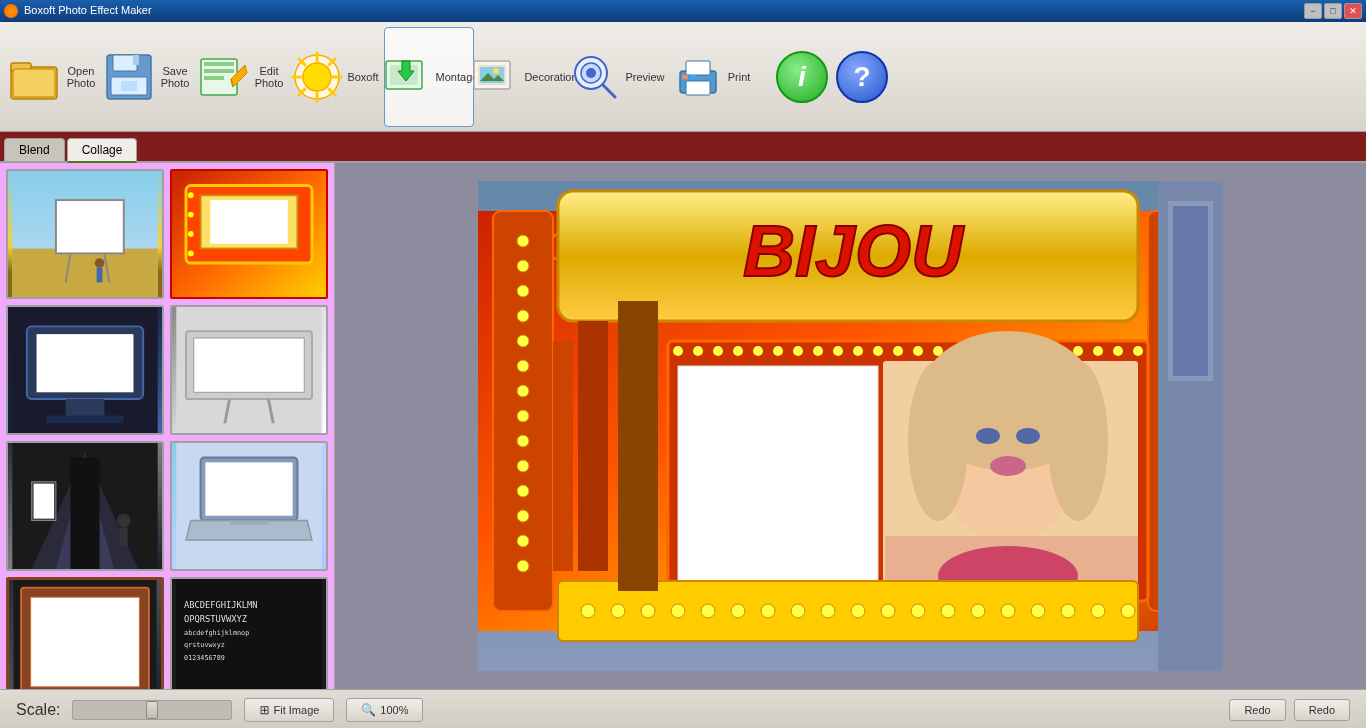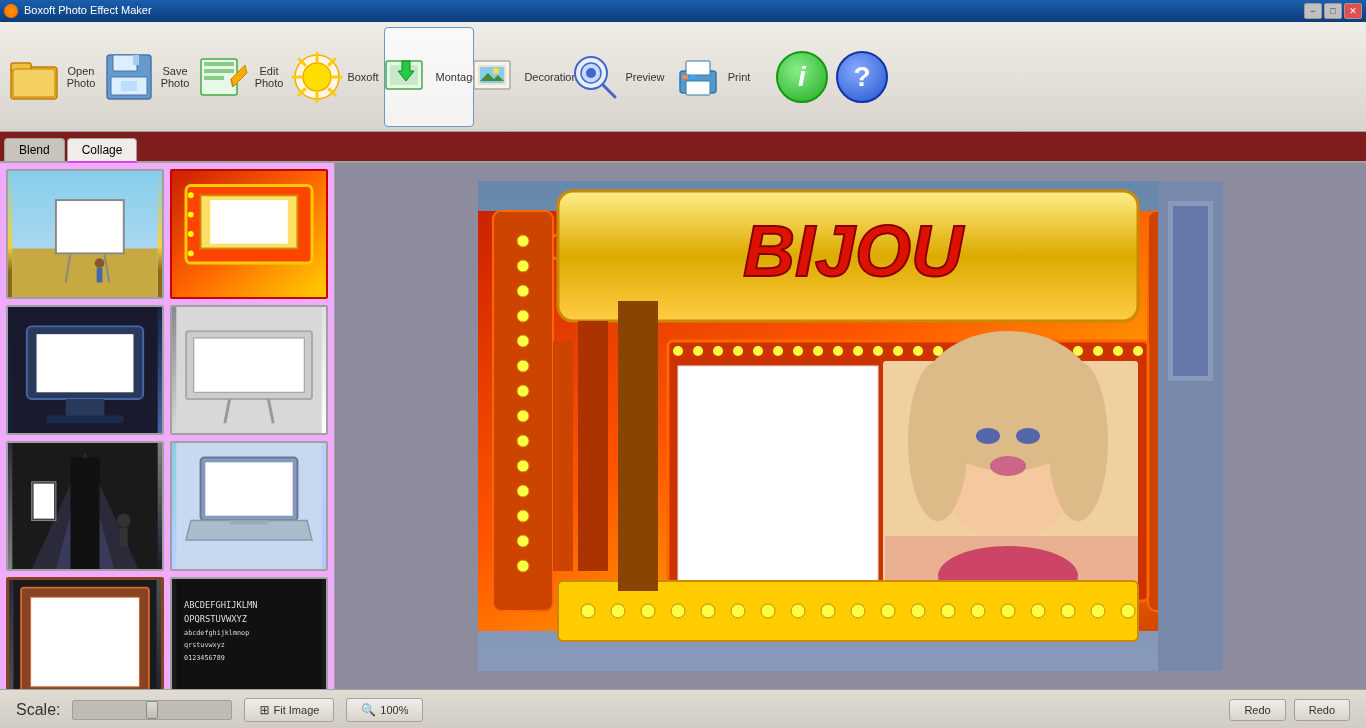--- a/index.html
+++ b/index.html
@@ -110,21 +110,21 @@
       border: 1px solid #a0a0a0;
       border-bottom: none;
       border-radius: 4px 4px 0 0;
       background: #c8c4bc;
       cursor: pointer;
       font-size: 12px;
       margin-right: 2px;
     }
     .tab.active {
       background: #f0ede8;
-      border-bottom: 2px solid #d946ef;
+      border-bottom: 2px solid #4d7c0f;
       position: relative;
       bottom: -2px;
       z-index: 2;
     }
 
     
     #main-layout {
       display: flex;
       height: calc(728px - 22px - 110px - 30px - 40px);
     }

